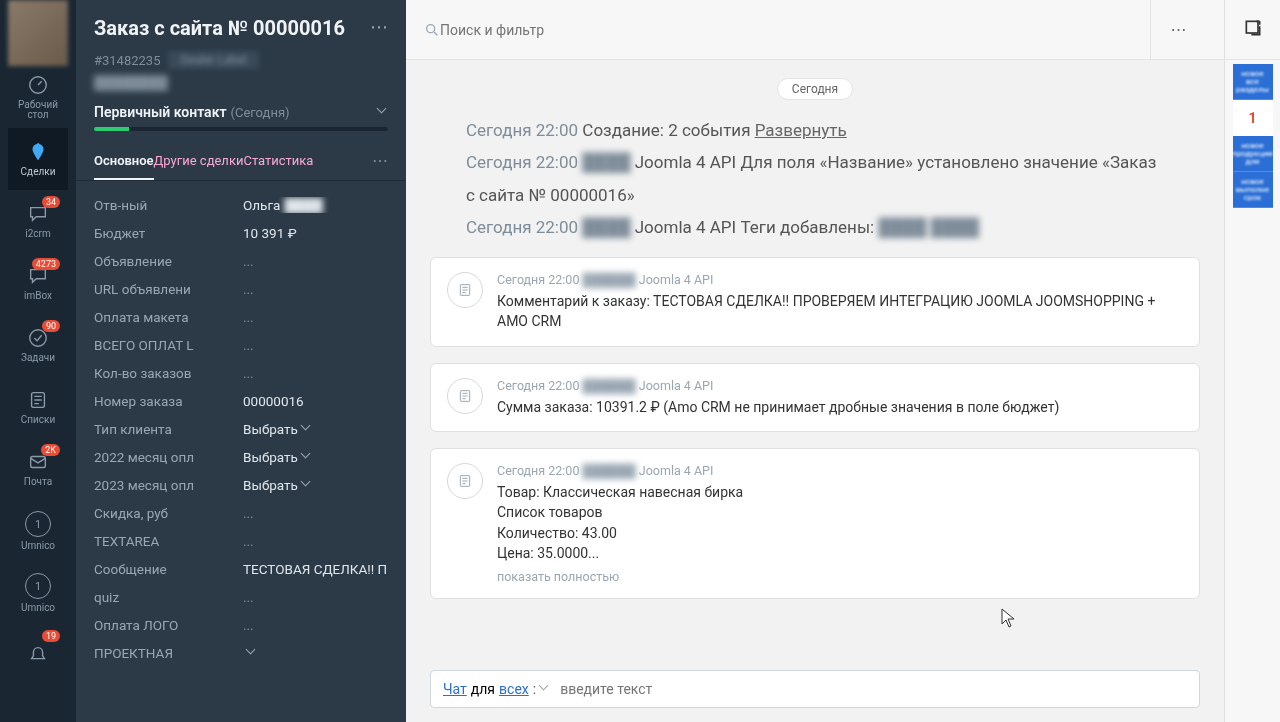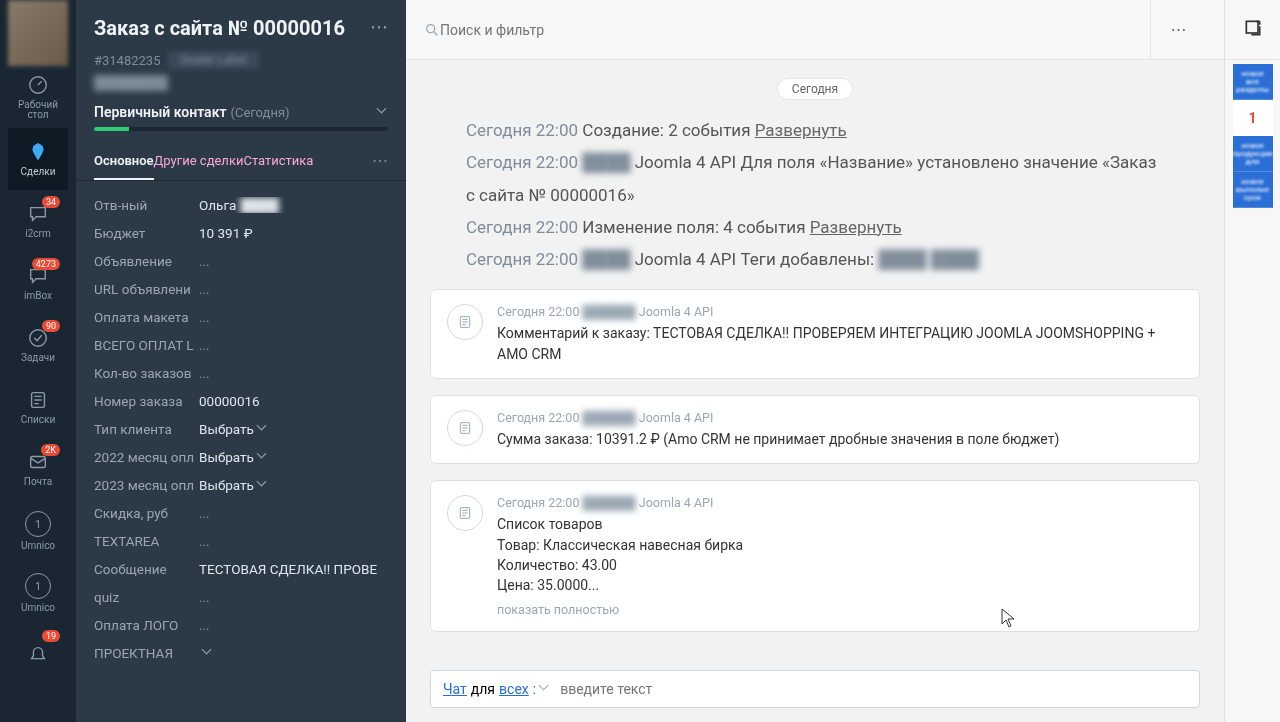--- a/index.html
+++ b/index.html
@@ -30,21 +30,21 @@
 .panel-stage-sub { font-size: 13px; color: #7f8d9a; }
 .panel-stage-bar { height: 4px; background: #1a2733; margin-top: 6px; border-radius: 2px; overflow: hidden; }
 .panel-stage-bar-fill { width: 12%; height: 100%; background: #2ecc71; }
 
 .panel-tabs { display: flex; padding: 10px 18px 0; border-bottom: 1px solid #1f2b36; align-items: center; }
 .panel-tab { font-size: 13px; color: #f9a8d4; padding-bottom: 10px; cursor: pointer; }
 .panel-tab.active { color: #f0f3f6; font-weight: 600; border-bottom: 2px solid #f0f3f6; margin-bottom: -1px; }
 .panel-tab-more { margin-left: auto; color: #7f8d9a; cursor: pointer; padding-bottom: 10px; }
 
 .panel-fields { padding: 10px 18px; overflow-y: auto; flex: 1; }
-.field-row { display: flex; padding: 6px 0; font-size: 13.5px; align-items: center; }
+.field-row { display: flex; padding: 6px 0; font-size: 13.5px; align-items: center; gap: 44px; }
 .field-label { width: 105px; color: #9aa7b3; white-space: nowrap; overflow: hidden; text-overflow: ellipsis; }
 .field-value { flex: 1; color: #e0e6eb; display: flex; align-items: center; gap: 4px; overflow: hidden; white-space: nowrap; text-overflow: ellipsis; }
 .field-value.dim { color: #7f8d9a; }
 .field-value .blurred { filter: blur(3px); }
 .chev-down { width: 10px; height: 10px; display: inline-block; }
 .chev-down::before { content: ""; display: block; width: 6px; height: 6px; border-right: 1.5px solid #9aa7b3; border-bottom: 1.5px solid #9aa7b3; transform: rotate(45deg); margin-top: -2px; }
 
 
 .main { flex: 1; background: #f2f2f2; display: flex; flex-direction: column; position: relative; }
 .main-head { height: 60px; display: flex; align-items: center; padding: 0 18px; border-bottom: 1px solid #e4e4e4; background: #f7f7f7; }
@@ -310,21 +310,20 @@
     <div class="main-tools">
       <div class="tool-btn">⋯</div>
     </div>
   </div>
 
   <div class="feed">
     <div class="date-pill">Сегодня</div>
     <div class="log-lines" id="log-lines">
         <div class="log-line"><span class="ts">Сегодня 22:00</span> <span class="body">Создание: 2 события</span> <a>Развернуть</a></div>
         <div class="log-line"><span class="ts">Сегодня 22:00</span> <span class="blurred">████</span> <span class="body">Joomla 4 API Для поля «Название» установлено значение «Заказ с сайта № 00000016»</span></div>
-        <div class="log-line"><span class="ts">Сегодня 22:00</span> <span class="body">Изменение поля: 4 события</span> <a>Развернуть</a></div>
         <div class="log-line"><span class="ts">Сегодня 22:00</span> <span class="blurred">████</span> <span class="body">Joomla 4 API Теги добавлены:</span> <span class="blurred">████ ████</span></div>
       </div>
     <div id="notes-container">
         <div class="note">
           <div class="note-ico">
             <svg width="16" height="16" viewBox="0 0 24 24" fill="none" stroke="#9aa7b3" stroke-width="1.5">
               <rect x="5" y="4" width="14" height="16" rx="1"></rect>
               <path d="M8 8h8M8 12h8M8 16h5"></path>
             </svg>
           </div>
@@ -347,22 +346,22 @@
         </div>
         <div class="note">
           <div class="note-ico">
             <svg width="16" height="16" viewBox="0 0 24 24" fill="none" stroke="#9aa7b3" stroke-width="1.5">
               <rect x="5" y="4" width="14" height="16" rx="1"></rect>
               <path d="M8 8h8M8 12h8M8 16h5"></path>
             </svg>
           </div>
           <div class="note-body">
             <div class="note-meta">Сегодня 22:00 <span class="blurred">██████</span> Joomla 4 API</div>
+            <p>Товар: Классическая навесная бирка</p>
             <p>Список товаров</p>
-            <p>Товар: Классическая навесная бирка</p>
             <p>Количество: 43.00</p>
             <p>Цена: 35.0000...</p>
             <div class="note-more">показать полностью</div>
           </div>
         </div>
       </div>
   </div>
 
   <div class="composer">
     <a>Чат</a>

